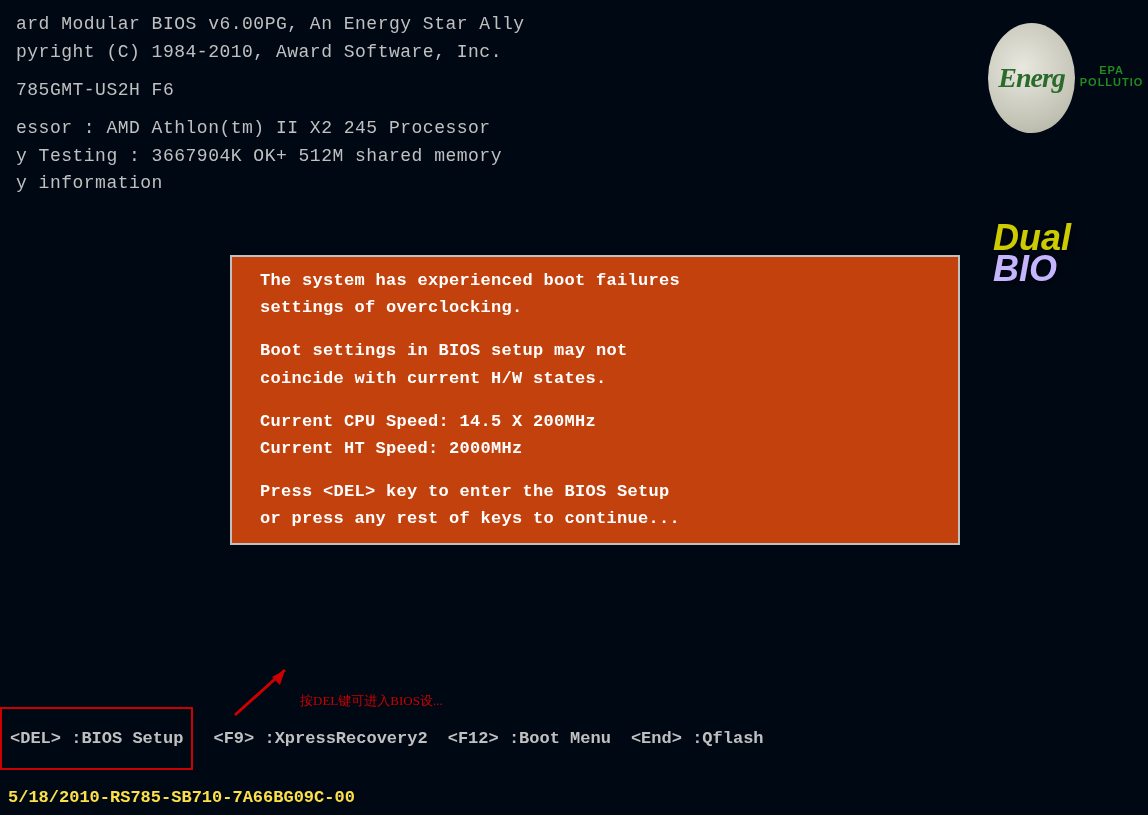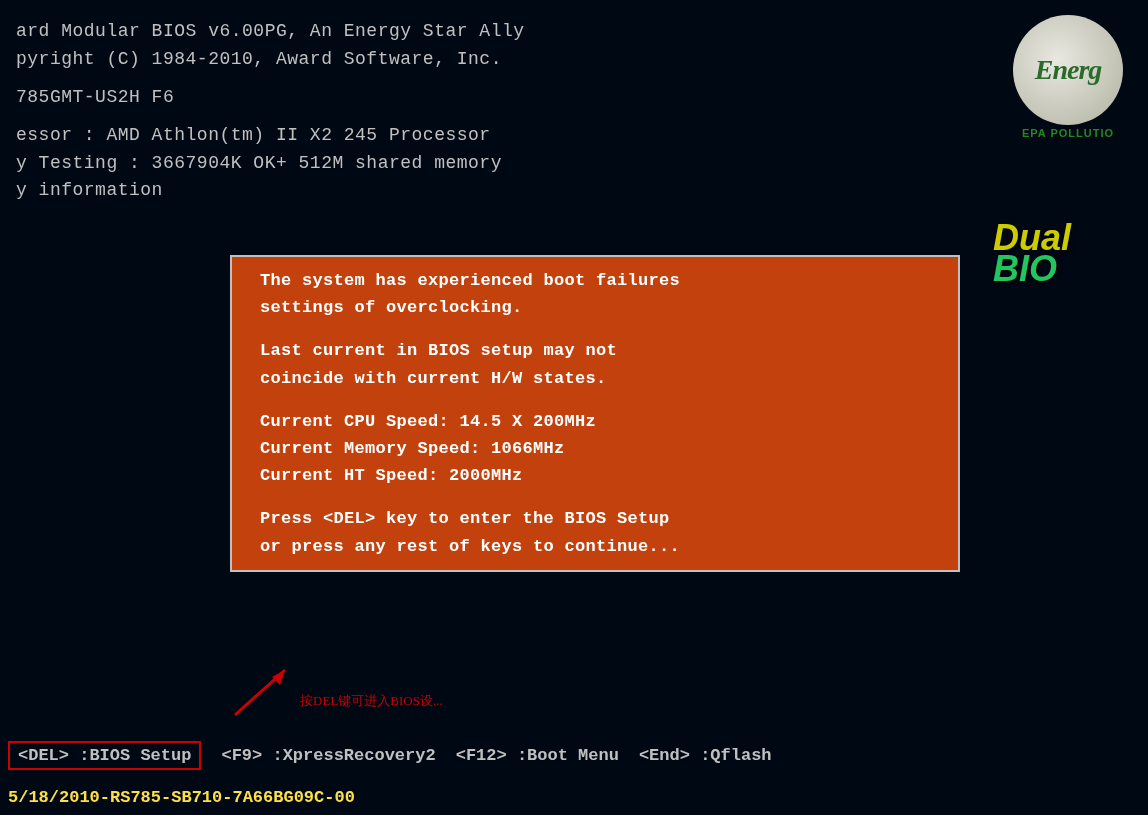--- a/index.html
+++ b/index.html
@@ -31,21 +31,21 @@
 
     
     .energy-star-logo {
       position: absolute;
       top: 10px;
       right: 0px;
       width: 160px;
       height: 130px;
       overflow: hidden;
       display: flex;
-      flex-direction: column;
+      flex-direction: row;
       align-items: center;
       text-align: center;
     }
 
     .energy-star-circle {
       width: 110px;
       height: 110px;
       border-radius: 50%;
       background: radial-gradient(circle at 40% 40%, #e8e8e0, #b0b0a0);
       display: flex;
@@ -89,21 +89,21 @@
       color: #cccc00;
       text-shadow: 2px 2px 4px rgba(0,0,0,0.5);
       line-height: 1;
     }
 
     .bios-text-logo {
       font-family: Arial, sans-serif;
       font-size: 36px;
       font-weight: 900;
       font-style: italic;
-      color: #22c55e;
+      color: #c4b5fd;
       text-shadow: 2px 2px 4px rgba(0,0,0,0.5);
       line-height: 1;
       margin-top: -5px;
     }
 
     
     .dialog-box {
       position: absolute;
       top: 255px;
       left: 230px;
@@ -145,22 +145,21 @@
       bottom: 42px;
       left: 0;
       width: 100%;
       display: flex;
       align-items: center;
       padding: 3px 0 3px 0;
     }
 
     .bios-setup-box {
       border: 2px solid #cc0000;
-      padding: 3px 8px;
-      margin-left: 8px;
+      padding: 20px 8px;
     }
 
     .bios-setup-label {
       color: #c0c0c0;
       font-size: 17px;
       font-weight: bold;
     }
 
     .key-items {
       color: #c0c0c0;
@@ -172,21 +171,21 @@
     .bottom-date-line {
       position: absolute;
       bottom: 8px;
       left: 8px;
       color: #fde047;
       font-size: 17px;
       font-weight: bold;
     }
 
     .main-content {
-      margin-top: 8px;
+      margin-top: 1px;
     }
   </style>
 </head>
 <body>
 
 <div class="bios-screen">
 
   <div class="energy-star-logo">
     <div class="energy-star-circle">
       <span class="energy-star-text">Energ</span>
@@ -207,30 +206,27 @@
     <div style="height:10px;"></div>
     <div class="bios-line">essor : AMD Athlon(tm) II X2 245 Processor</div>
     <div class="bios-line">y Testing :  3667904K OK+ 512M shared memory</div>
     <div class="bios-line">y information</div>
   </div>
 
   <div class="dialog-box">
     <div class="dialog-line">The system has experienced boot failures</div>
     <div class="dialog-line">settings of overclocking.</div>
     <div class="dialog-spacer"></div>
-    <div class="dialog-line">Last current in BIOS setup may not</div>
+    <div class="dialog-line">Boot settings in BIOS setup may not</div>
     <div class="dialog-line">coincide with current H/W states.</div>
     <div class="dialog-spacer"></div>
     <div class="dialog-line">
       <span>Current CPU Speed</span><span>: 14.5 X 200MHz</span>
     </div>
     <div class="dialog-line">
-      <span>Current Memory Speed</span><span>: 1066MHz</span>
-    </div>
-    <div class="dialog-line">
       <span>Current HT Speed</span><span>: 2000MHz</span>
     </div>
     <div class="dialog-spacer"></div>
     <div class="dialog-line">Press &lt;DEL&gt; key to enter the BIOS Setup</div>
     <div class="dialog-line">or press any rest of keys to continue...</div>
   </div>
 
   <div class="chinese-text">按DEL键可进入BIOS设...</div>
 
   <svg class="arrow-svg" width="80" height="55" viewBox="0 0 80 55">

